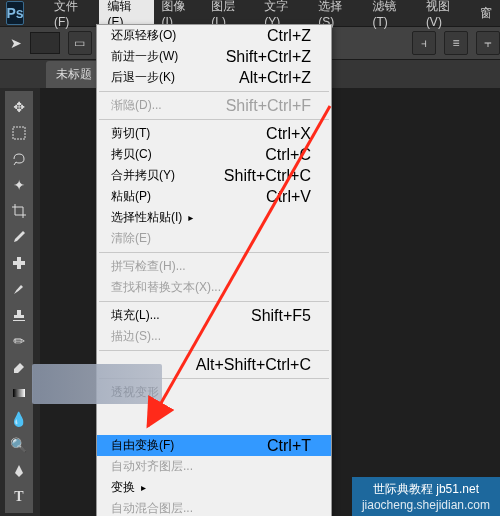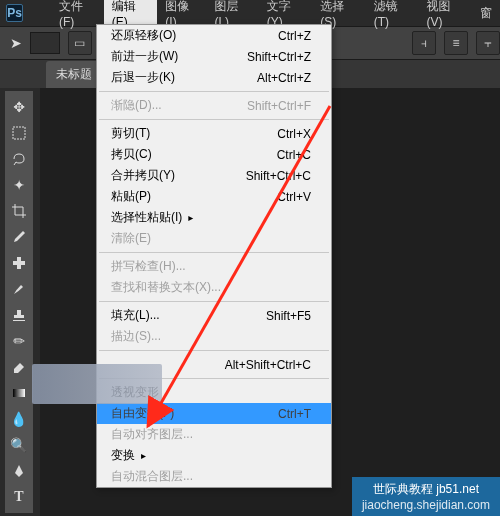--- a/index.html
+++ b/index.html
@@ -1,37 +1,37 @@
 <!DOCTYPE html>
 <html><head>
 <meta charset="utf-8">
 <style>
 * { margin: 0; padding: 0; box-sizing: border-box; font-family: "Microsoft YaHei", Arial, sans-serif; }
 body { width: 500px; height: 516px; background: #2a2a2a; overflow: hidden; position: relative; }
 .titlebar { height: 26px; background: #2a2a2a; display: flex; align-items: center; padding-left: 6px; color: #ccc; font-size: 12px; }
-.ps-logo { width: 18px; height: 18px; background: #0a1d2e; border: 1px solid #3a6b8f; border-radius: 2px; display: flex; align-items: center; justify-content: center; font-size: 12px; font-weight: bold; color: #7fb8e0; margin-right: 28px; }
+.ps-logo { width: 18px; height: 24px; background: #0a1d2e; border: 1px solid #3a6b8f; border-radius: 2px; display: flex; align-items: center; justify-content: center; font-size: 14px; font-weight: bold; color: #7fb8e0; margin-right: 22px; }
 .menu-item { padding: 0 8px; cursor: pointer; }
 .menu-item.open { background: #e8e8e8; color: #000; }
 .options-bar { height: 34px; background: #424242; border-top: 1px solid #1a1a1a; border-bottom: 1px solid #1a1a1a; display: flex; align-items: center; padding-left: 10px; gap: 8px; }
 .opt-arrow { color: #ddd; font-size: 14px; }
 .opt-swatch { width: 30px; height: 22px; background: #2f2f2f; border: 1px solid #1a1a1a; }
 .opt-btn { width: 24px; height: 24px; background: #3a3a3a; border: 1px solid #222; border-radius: 2px; display:flex; align-items:center; justify-content:center; color:#ccc; font-size:12px;}
 .tab-strip { height: 28px; background: #363636; display: flex; align-items: center; padding-left: 46px; }
 .doc-tab { background: #525252; color: #ddd; font-size: 12px; padding: 5px 10px; border-radius: 3px 3px 0 0; }
 .tools { position: absolute; left: 4px; top: 90px; width: 30px; background: #525252; border: 1px solid #2a2a2a; display: flex; flex-direction: column; align-items: center; padding: 4px 0; gap: 2px; }
 .tool { width: 24px; height: 24px; display: flex; align-items: center; justify-content: center; color: #ddd; font-size: 14px; cursor: pointer; }
 .tool svg { width: 16px; height: 16px; }
 .canvas-area { position: absolute; left: 40px; top: 88px; right: 0; bottom: 0; background: #1f1f1f; }
 .dropdown { position: absolute; left: 96px; top: 24px; width: 236px; background: #f0f0f0; border: 1px solid #989898; box-shadow: 2px 2px 6px rgba(0,0,0,0.3); font-size: 12px; color: #000; z-index: 10; }
 .dd-row { display: flex; justify-content: space-between; align-items: center; padding: 3px 20px 3px 14px; height: 21px; white-space: nowrap; }
-.dd-row.hover { background: #3399ff; color: #404040; }
+.dd-row.hover { background: #3399ff; color: #000000; margin-top: 32px; }
 .dd-row.disabled { color: #a0a0a0; }
 .dd-row .sub::after { content: "▸"; font-size: 10px; margin-left: 6px; color: inherit; }
 .dd-sep { height: 1px; background: #c8c8c8; margin: 3px 2px; }
-.shortcut { font-size: 12px; }
+.shortcut { font-size: 16px; }
 .arrow-annot { position: absolute; left: 120px; top: 96px; z-index: 20; pointer-events: none; }
 .smudge { position: absolute; left: 32px; top: 364px; width: 130px; height: 40px; background: linear-gradient(90deg,#8f9bb0,#b0b7c5); opacity: 0.85; z-index: 15; border-radius: 2px; }
 .watermark { position: absolute; right: 0; bottom: 0; z-index: 30; background: rgba(30,130,200,0.75); color: #fff; padding: 4px 10px; font-size: 12px; display: flex; flex-direction: column; align-items: center; }
 .watermark .sub { font-size: 12px; opacity: 0.85; }
 </style>
 </head>
 <body>
 
 <div class="titlebar">
   <div class="ps-logo">Ps</div>

